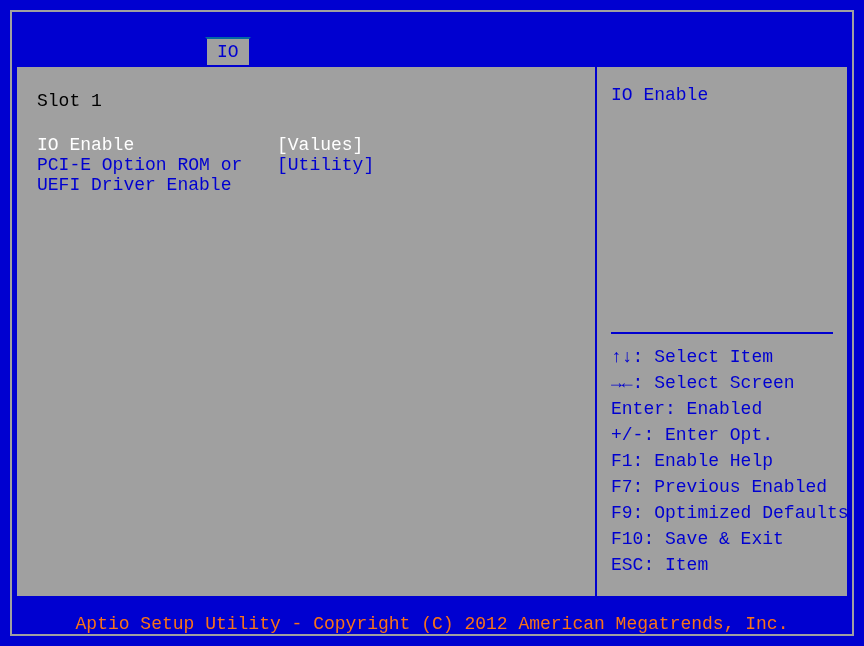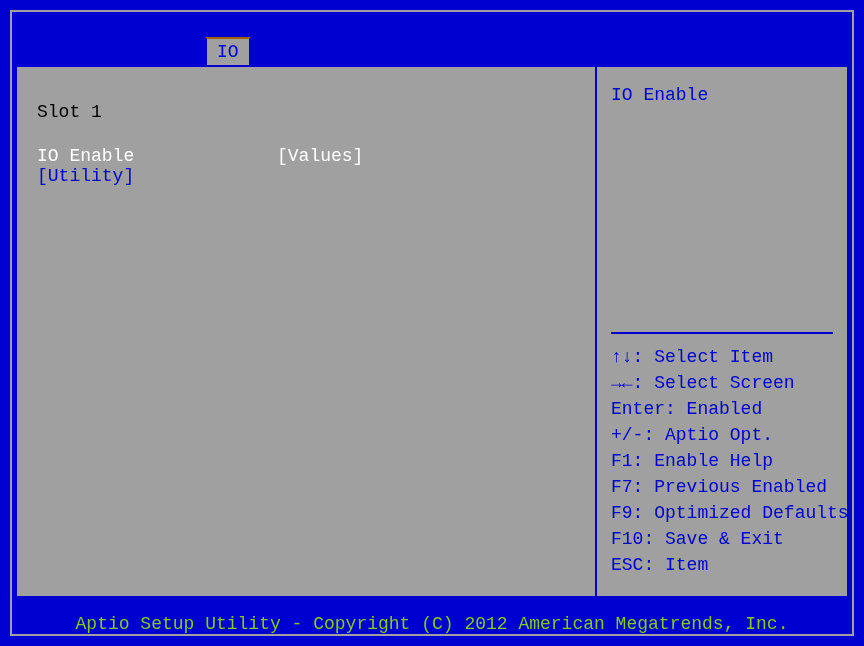--- a/index.html
+++ b/index.html
@@ -30,37 +30,37 @@
   .tab {
     position: absolute;
     left: 195px;
     top: 0;
     height: 28px;
     background: #a0a0a0;
     color: #0000d0;
     padding: 3px 10px;
     font-family: "Courier New", monospace;
     font-size: 18px;
-    border-top: 2px solid #a16207;
+    border-top: 2px solid #0369a1;
     border-left: 2px solid #0000d0;
     border-right: 2px solid #0000d0;
   }
   .content-box {
     position: absolute;
     top: 65px;
     left: 15px;
     right: 15px;
     bottom: 48px;
     background: #a0a0a0;
     border: 2px solid #0000d0;
     display: flex;
   }
   .main-panel {
     flex: 1;
-    padding: 35px 20px;
+    padding: 24px 20px;
     border-right: 2px solid #0000d0;
     color: #0000d0;
   }
   .side-panel {
     width: 250px;
     padding: 18px 14px;
     color: #0000d0;
     display: flex;
     flex-direction: column;
   }
@@ -80,21 +80,21 @@
     border-top: 2px solid #0000d0;
     margin: 4px 0 10px 0;
   }
   .help-top { flex: 1; }
   .help-list div { line-height: 26px; white-space: nowrap; }
   .footer {
     position: absolute;
     left: 10px;
     right: 10px;
     bottom: 12px;
-    color: #84cc16;
+    color: #f97316;
     text-align: center;
     font-size: 18px;
     margin-top: 28px;
   }
 </style>
 </head>
 <body>
 
 <div class="outer-frame"></div>
 
@@ -106,34 +106,37 @@
 
   <div class="main-panel">
     <div class="section-title">Slot 1</div>
 
     <div class="row selected">
       <span class="label">IO Enable</span>
       <span class="value">[Values]</span>
     </div>
 
     <div class="row">
+      <span class="label">
+        <span style="display:inline-block; width:220px;">PCI-E Option ROM or UEFI Driver Enable</span>
+      </span>
       <span class="value">[Utility]</span>
     </div>
   </div>
 
   <div class="side-panel">
     <div class="help-top">
       <div class="help-title">IO Enable</div>
     </div>
     <hr class="help-divider">
     <div class="help-list">
       <div>↑↓: Select Item</div>
       <div>→←: Select Screen</div>
       <div>Enter: Enabled</div>
-      <div>+/-: Aptio Opt.</div>
+      <div>+/-: Enter Opt.</div>
       <div>F1: Enable Help</div>
       <div>F7: Previous Enabled</div>
       <div>F9: Optimized Defaults</div>
       <div>F10: Save &amp; Exit</div>
       <div>ESC: Item</div>
     </div>
   </div>
 
 </div>
 

